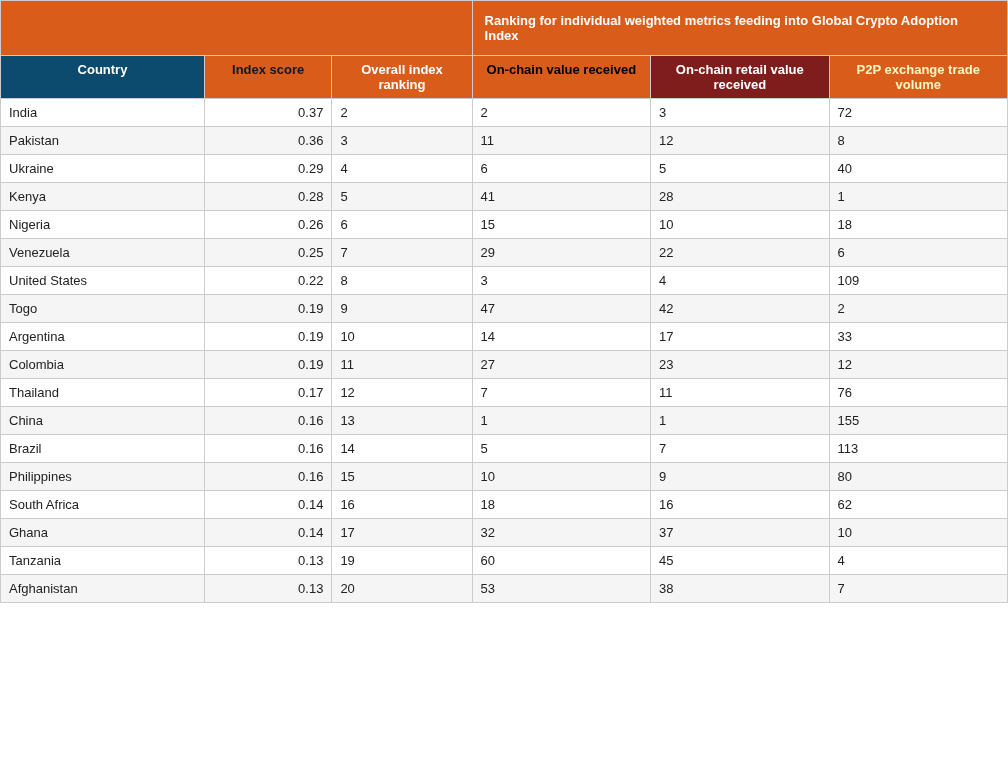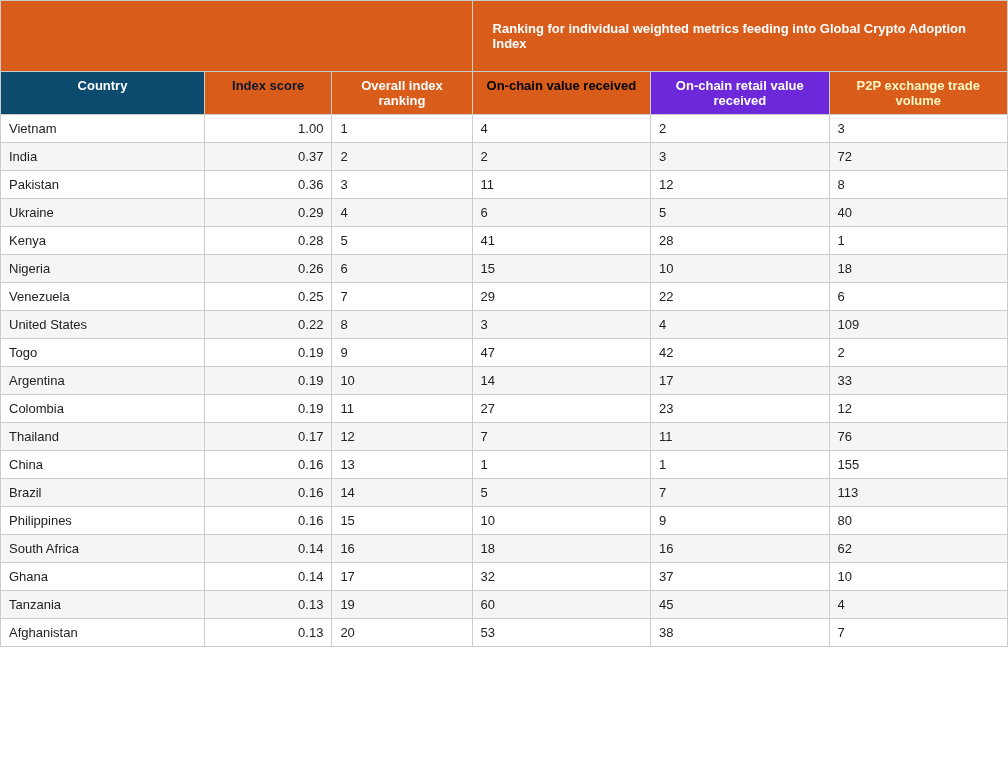--- a/index.html
+++ b/index.html
@@ -41,21 +41,21 @@
       font-weight: bold;
       width: 110px;
     }
     .col-onchain-header {
       background-color: #d95c1a;
       color: #000000;
       font-weight: bold;
       width: 140px;
     }
     .col-retail-header {
-      background-color: #6d28d9;
+      background-color: #7f1d1d;
       color: #fff;
       font-weight: bold;
       width: 140px;
     }
     .col-p2p-header {
       background-color: #d95c1a;
       color: #fef9c3;
       font-weight: bold;
       width: 140px;
     }
@@ -75,21 +75,21 @@
       background-color: #d95c1a;
       border: 1px solid #ccc;
     }
     .top-header-right {
       background-color: #d95c1a;
       color: #fff;
       font-weight: bold;
       font-size: 13px;
       text-align: left;
       border: 1px solid #ccc;
-      padding: 20px;
+      padding: 12px;
     }
   </style>
 </head>
 <body>
 
 <table class="table-wrapper">
   <thead>
 
     <tr>
       <td colspan="3" class="top-header-left"></td>
@@ -99,28 +99,20 @@
     <tr>
       <th class="col-country-header">Country</th>
       <th class="col-index-header">Index score</th>
       <th class="col-ranking-header">Overall index ranking</th>
       <th class="col-onchain-header">On-chain value received</th>
       <th class="col-retail-header">On-chain retail value received</th>
       <th class="col-p2p-header">P2P exchange trade volume</th>
     </tr>
   </thead>
   <tbody id="table-body">
-  <tr class="data-row">
-        <td>Vietnam</td>
-        <td class="num-cell">1.00</td>
-        <td>1</td>
-        <td>4</td>
-        <td>2</td>
-        <td>3</td>
-      </tr>
       <tr class="data-row">
         <td>India</td>
         <td class="num-cell">0.37</td>
         <td>2</td>
         <td>2</td>
         <td>3</td>
         <td>72</td>
       </tr>
       <tr class="data-row">
         <td>Pakistan</td>

